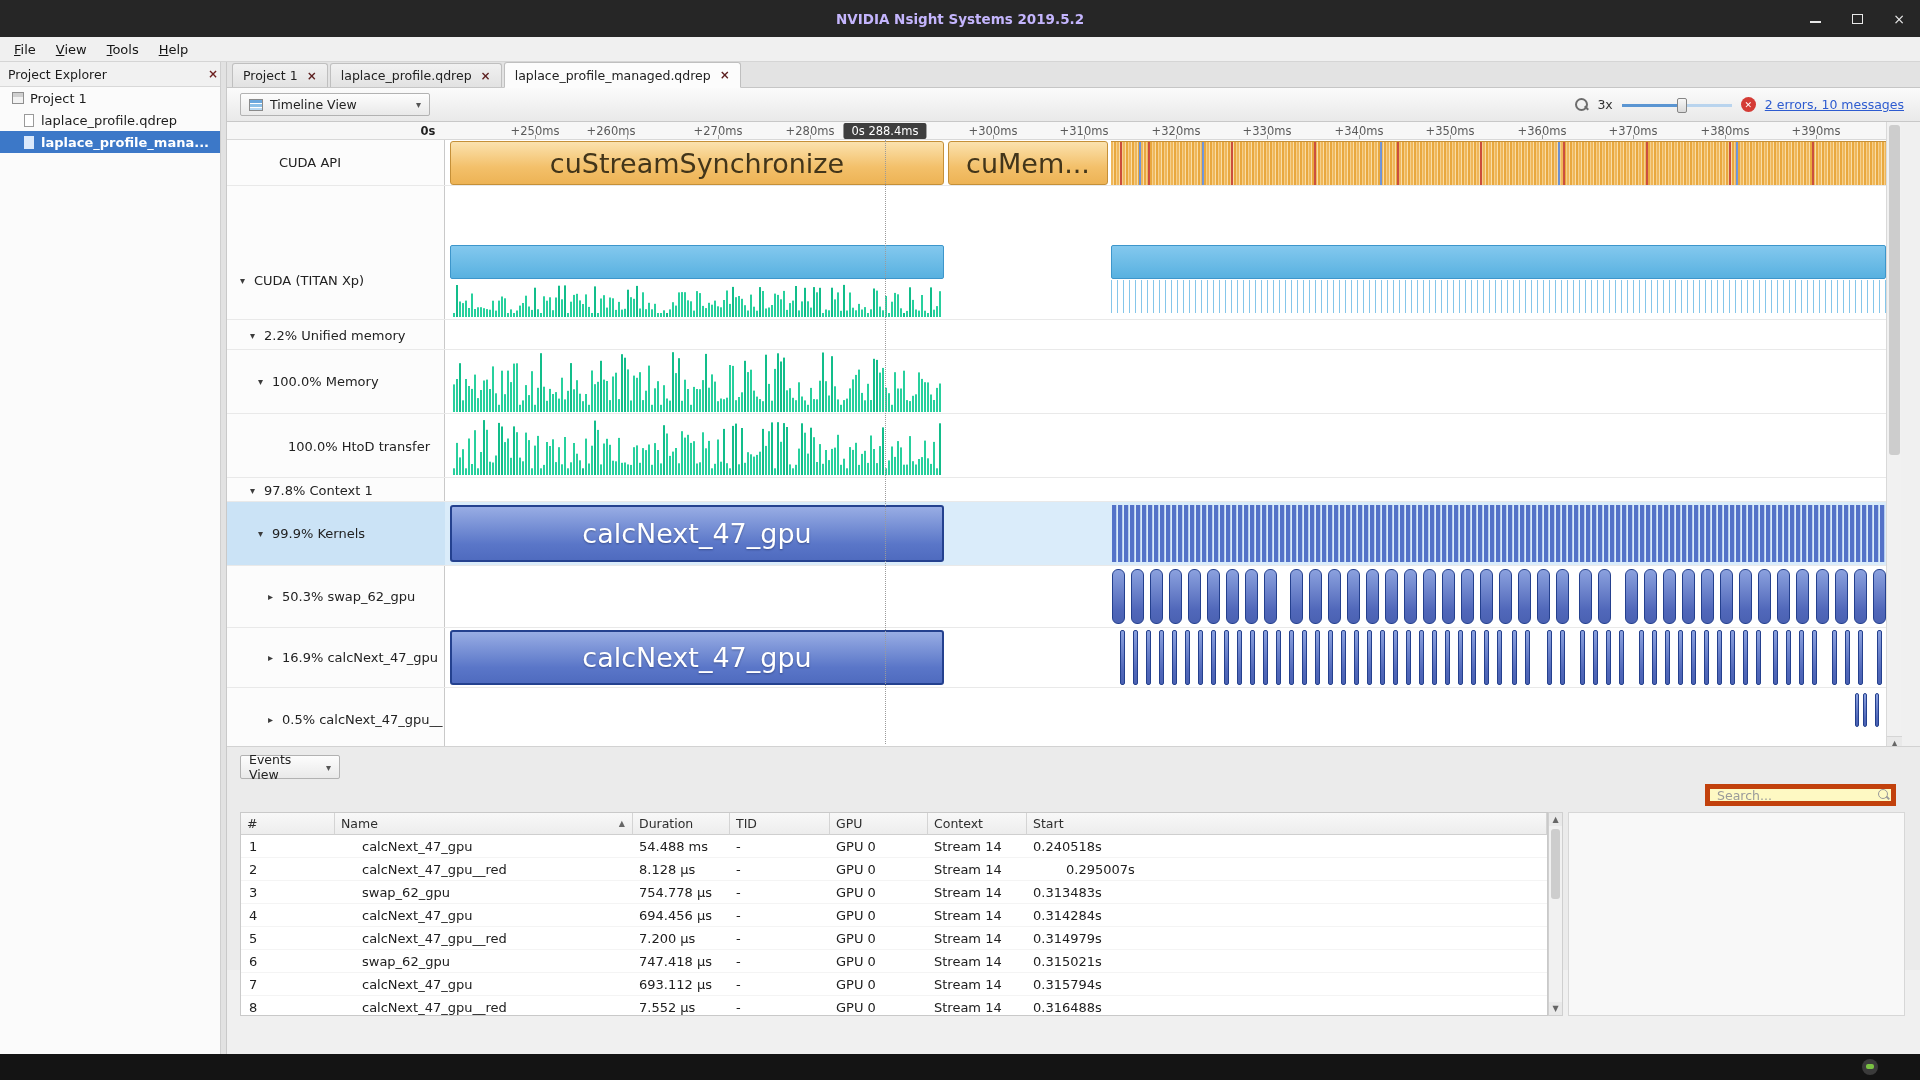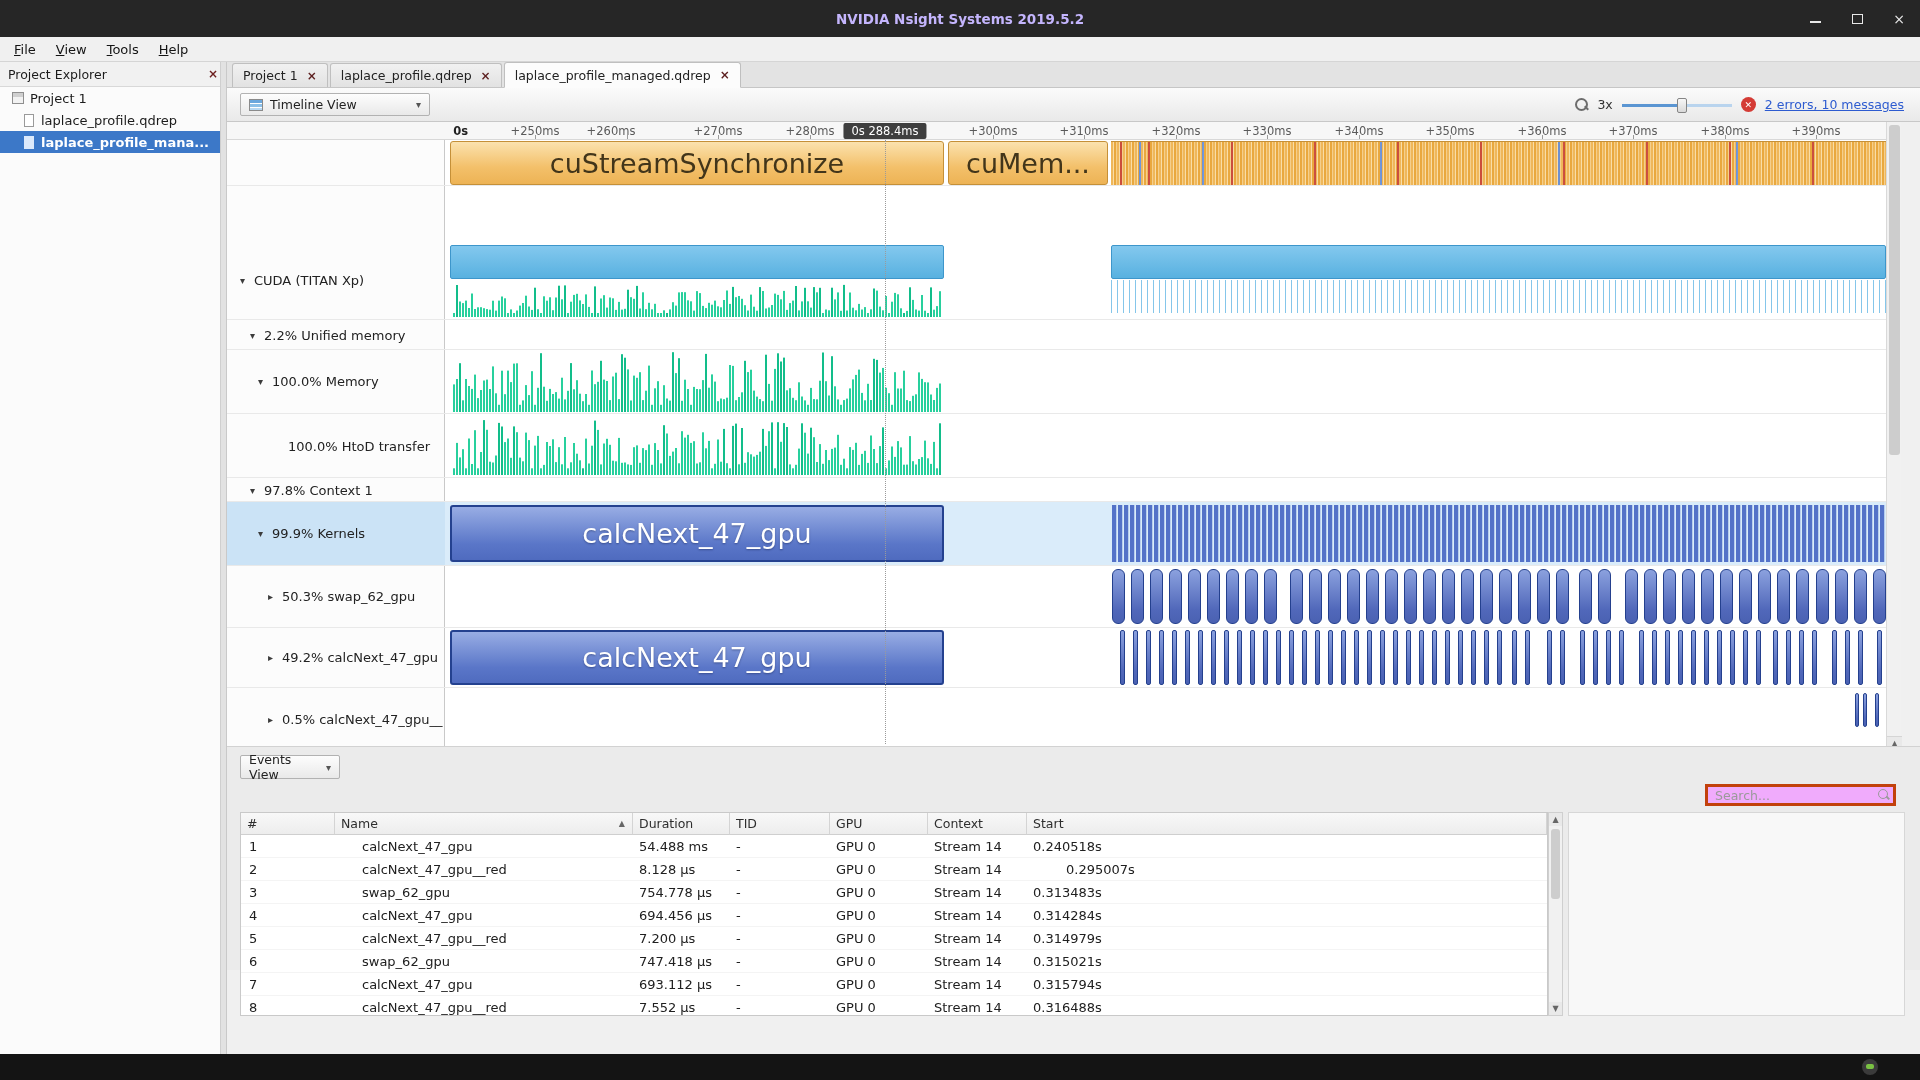--- a/index.html
+++ b/index.html
@@ -120,21 +120,21 @@
     font-size:8px;color:#666;background:#e9e9e9;border-top:1px solid #d5d5d5}
   .hscroll{position:absolute;left:218px;top:643px;width:1456px;height:16px;background:#f1f1f1;border-top:1px solid #d9d9d9}
   .hs-btn{position:absolute;top:0;width:16px;height:15px;display:flex;align-items:center;justify-content:center;
     font-size:9px;color:#666;background:#e9e9e9}
   .hs-thumb{position:absolute;top:2px;left:183px;width:145px;height:11px;background:#cdcdcd;border-radius:3px}
 
   
   .lower{position:absolute;top:684px;left:0;width:1693px;height:224px;background:#ebebeb;border-top:1px solid #d2d2d2}
   .events-dd{position:absolute;left:13px;top:8px;height:24px;width:100px}
   .search-wrap{position:absolute;left:1478px;top:37px;width:191px;height:22px}
-  .search-input{width:191px;height:22px;border:3px solid #c2410c;background:#f0abfc;padding:0 30px 0 7px;
+  .search-input{width:191px;height:22px;border:5px solid #c2410c;background:#fef9c3;padding:0 30px 0 7px;
     font-size:12.5px;color:#333;font-family:inherit}
   .search-input::placeholder{color:#9a9a9a}
   .search-glass{position:absolute;right:6px;top:5px;width:12px;height:12px}
   .search-glass:before{content:"";position:absolute;left:0;top:0;width:8px;height:8px;border:1.5px solid #9a9a9a;border-radius:50%}
   .search-glass:after{content:"";position:absolute;left:8px;top:8px;width:4px;height:1.5px;background:#9a9a9a;transform:rotate(45deg)}
 
   .etable{position:absolute;left:13px;top:65px;width:1308px;height:204px;background:#fff;
     border:1px solid #c9c9c9;overflow:hidden}
   .thead{display:flex;height:22px}
   .th{position:relative;flex:none;display:flex;align-items:center;padding-left:6px;
@@ -232,21 +232,21 @@
           <div class="slider-fill"></div>
           <div class="slider-handle"></div>
         </div>
         <span class="err-icon">✕</span>
         <a class="msg-link">2 errors, 10 messages</a>
       </div>
     </div>
 
     <div class="timeline">
       <div class="ruler" id="ruler">
-          <div class="ruler-label bold" style="left: 161px; text-align: right;">0s</div>
+          <div class="ruler-label bold" style="left: 161px;">0s</div>
           <div class="ruler-label" style="left: 268px;">+250ms</div>
           <div class="ruler-tick" style="left: 308px;"></div>
           <div class="ruler-label" style="left: 344px; text-align: center;">+260ms</div>
           <div class="ruler-tick" style="left: 400px;"></div>
           <div class="ruler-label" style="left: 451px;">+270ms</div>
           <div class="ruler-tick" style="left: 491px;"></div>
           <div class="ruler-label" style="left: 543px;">+280ms</div>
           <div class="ruler-tick" style="left: 583px;"></div>
           <div class="ruler-label" style="left: 726px;">+300ms</div>
           <div class="ruler-tick" style="left: 766px;"></div>
@@ -265,20 +265,23 @@
           <div class="ruler-label" style="left: 1366px;">+370ms</div>
           <div class="ruler-tick" style="left: 1406px;"></div>
           <div class="ruler-label" style="left: 1458px;">+380ms</div>
           <div class="ruler-tick" style="left: 1498px;"></div>
           <div class="ruler-label" style="left: 1549px;">+390ms</div>
           <div class="ruler-tick" style="left: 1589px;"></div>
         </div>
       <div class="label-bg"></div>
       <div class="rows" id="rows">
           <div class="t-row" style="top: 0px; height: 46px;">
+            <div class="t-label" style="padding-left: 52px;">
+              <span>CUDA API</span>
+            </div>
             <div class="t-track">
               <div class="bar bar-orange" style="left: 5px; top: 1px; width: 494px; height: 44px;">
                 <span class="bar-label">cuStreamSynchronize</span>
               </div>
               <div class="bar bar-orange" style="left: 503px; top: 1px; width: 160px; height: 44px;">
                 <span class="bar-label">cuMem...</span>
               </div>
               <div class="stripes-orange" style="left: 666px; top: 1px; width: 775px; height: 44px;"></div>
             </div>
           </div>
@@ -875,21 +878,21 @@
                 <div class="pill" style="left: 704px; width: 13px; height: 55px;"></div>
                 <div class="pill" style="left: 723px; width: 13px; height: 55px;"></div>
                 <div class="pill" style="left: 742px; width: 13px; height: 55px;"></div>
                 <div class="pill" style="left: 761px; width: 13px; height: 55px;"></div>
               </div>
             </div>
           </div>
           <div class="t-row" style="top: 488px; height: 60px;">
             <div class="t-label" style="padding-left: 41px;">
               <span class="t-arrow">▸</span>
-              <span>49.2% calcNext_47_gpu</span>
+              <span>16.9% calcNext_47_gpu</span>
             </div>
             <div class="t-track">
               <div class="bar bar-blue" style="left: 5px; top: 2px; width: 494px; height: 55px;">
                 <span class="bar-label">calcNext_47_gpu</span>
               </div>
               <div class="seg" style="left: 675px; top: 2px; width: 766px; height: 55px; position: absolute;">
                 <div class="pill thin" style="left: 0px; width: 5px; height: 55px;"></div>
                 <div class="pill thin" style="left: 13px; width: 5px; height: 55px;"></div>
                 <div class="pill thin" style="left: 26px; width: 5px; height: 55px;"></div>
                 <div class="pill thin" style="left: 39px; width: 5px; height: 55px;"></div>

